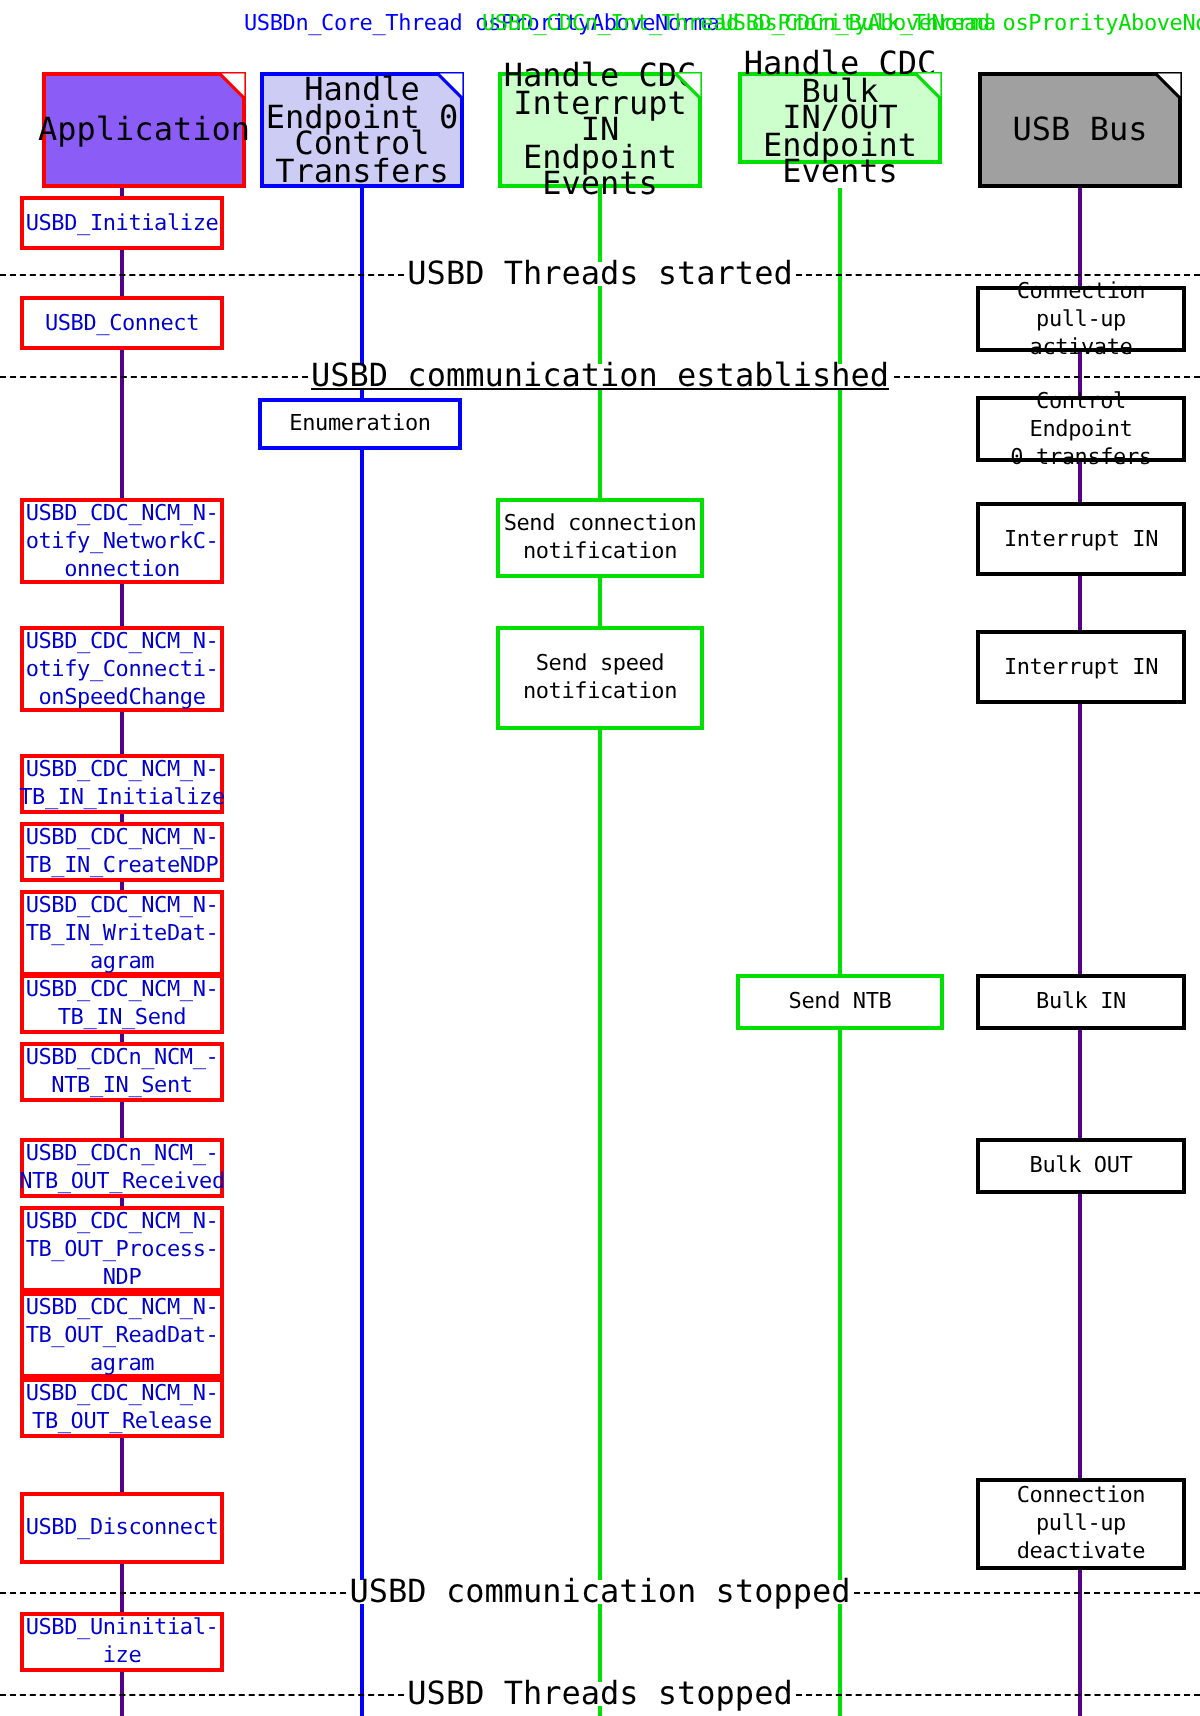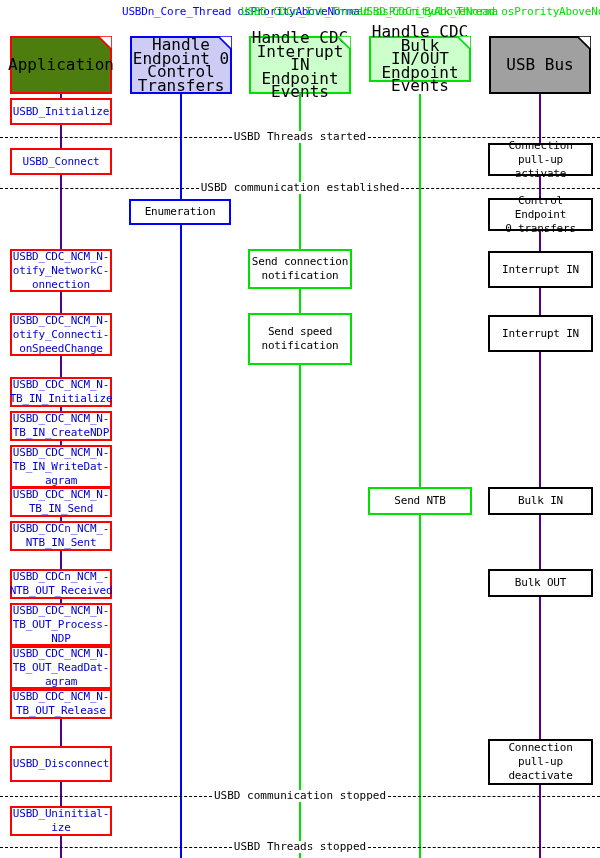--- a/index.html
+++ b/index.html
@@ -93,21 +93,21 @@
     align-items: center;
   }
   .separator .rule {
     flex: 1 1 auto;
     height: 0;
     border-top: 1px dashed #000000;
   }
   .separator .sep-label {
     flex: 0 0 auto;
     padding: 0 2px;
-    font-size: 11px;
+    font-size: 16px;
     line-height: 12px;
     color: #000000;
     white-space: nowrap;
     background: #ffffff;
   }
   .separator .rule.left  { margin-right: 0; }
   .separator .rule.right { margin-left: 0; }
 </style>
 </head>
 <body>
@@ -122,21 +122,21 @@
 osProrityAboveNormal</div>
 
   <div class="lifeline solid" style="left:60px; top:94px; height:764px; border-left-color:#550088;"></div>
   <div class="lifeline solid" style="left:180px; top:94px; height:764px; border-left-color:#0000ff;"></div>
   <div class="lifeline solid" style="left:299px; top:94px; height:764px; border-left-color:#00e000;"></div>
   <div class="lifeline solid" style="left:419px; top:94px; height:764px; border-left-color:#00e000;"></div>
   <div class="lifeline solid" style="left:539px; top:94px; height:764px; border-left-color:#550088;"></div>
 
   <div class="lifeline dotted" style="left:60px; top:94px; height:0px; border-left-color:#550088;"></div>
 
-  <div class="header-box" style="left:10px; top:36px; width:102px; height:58px; border-color:#ff0000; background:#4d7c0f;">
+  <div class="header-box" style="left:21px; top:36px; width:102px; height:58px; border-color:#ff0000; background:#8b5cf6;">
     <span>Application</span>
     <span class="fold">
       <svg width="14" height="14" viewBox="0 0 14 14">
         <path d="M0,0 L14,14 L14,0 Z" fill="#ffffff" stroke="#ff0000" stroke-width="1.6"></path>
       </svg>
     </span>
   </div>
 
   <div class="header-box" style="left:130px; top:36px; width:102px; height:58px; border-color:#0000ff; background:#ccccf5;">
     <span>Handle
@@ -310,21 +310,21 @@
 pull-up
 deactivate</span>
   </div>
 
   <div class="separator" style="top:130px;">
     <div class="rule left"></div>
     <div class="sep-label">USBD Threads started</div>
     <div class="rule right"></div>
   </div>
 
-  <div class="separator" style="top:181px;">
+  <div class="separator" style="top:181px;text-decoration:underline;">
     <div class="rule left"></div>
     <div class="sep-label">USBD communication established</div>
     <div class="rule right"></div>
   </div>
 
   <div class="separator" style="top:789px;">
     <div class="rule left"></div>
     <div class="sep-label">USBD communication stopped</div>
     <div class="rule right"></div>
   </div>

